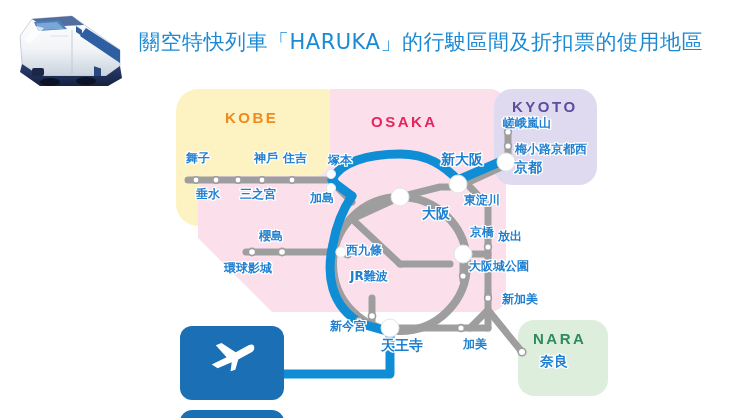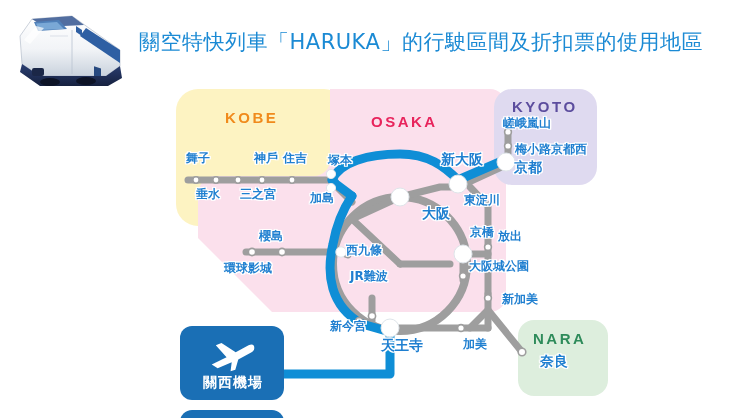--- a/index.html
+++ b/index.html
@@ -202,21 +202,20 @@
         <circle cx="331" cy="104" r="4.6"></circle>
       </g>
 
       <rect x="180" y="326" width="104" height="72" rx="12" fill="#1a6fb5"></rect>
     </svg>
 
     <div style="position:absolute; left:180px; top:242px; width:104px; height:74px; border-radius:12px; background:#1a6fb5;"></div>
     <svg style="position:absolute; left:206px; top:252px;" width="52" height="36" viewBox="0 0 52 36">
       <path d="M4,24 L20,20 L12,6 L18,5 L30,17 L44,13 C48,12 50,14 49,17 C48.4,19 47,20 45,20.6 L31,24.6 L26,34 L21,34.6 L24,26 L9,29 Z" fill="#ffffff" transform="rotate(-12 26 18)"></path>
     </svg>
-    <div id="airport-label" style="left:192px; top:290px; width:82px; text-align:center;">關西機場</div>
 
     <div class="region-name kobe" style="left:225px; top:25px;">KOBE</div>
     <div class="region-name osaka" style="left:371px; top:29px;">OSAKA</div>
     <div class="region-name kyoto" style="left:512px; top:14px;">KYOTO</div>
     <div class="region-name nara" style="left:533px; top:246px;">NARA</div>
 
     <div class="lbl mid" style="left:186px; top:68px;">舞子</div>
     <div class="lbl mid" style="left:226px; top:68px;padding-left:28px;">神戶</div>
     <div class="lbl mid" style="left:283px; top:68px;">住吉</div>
     <div class="lbl mid" style="left:196px; top:104px;">垂水</div>

